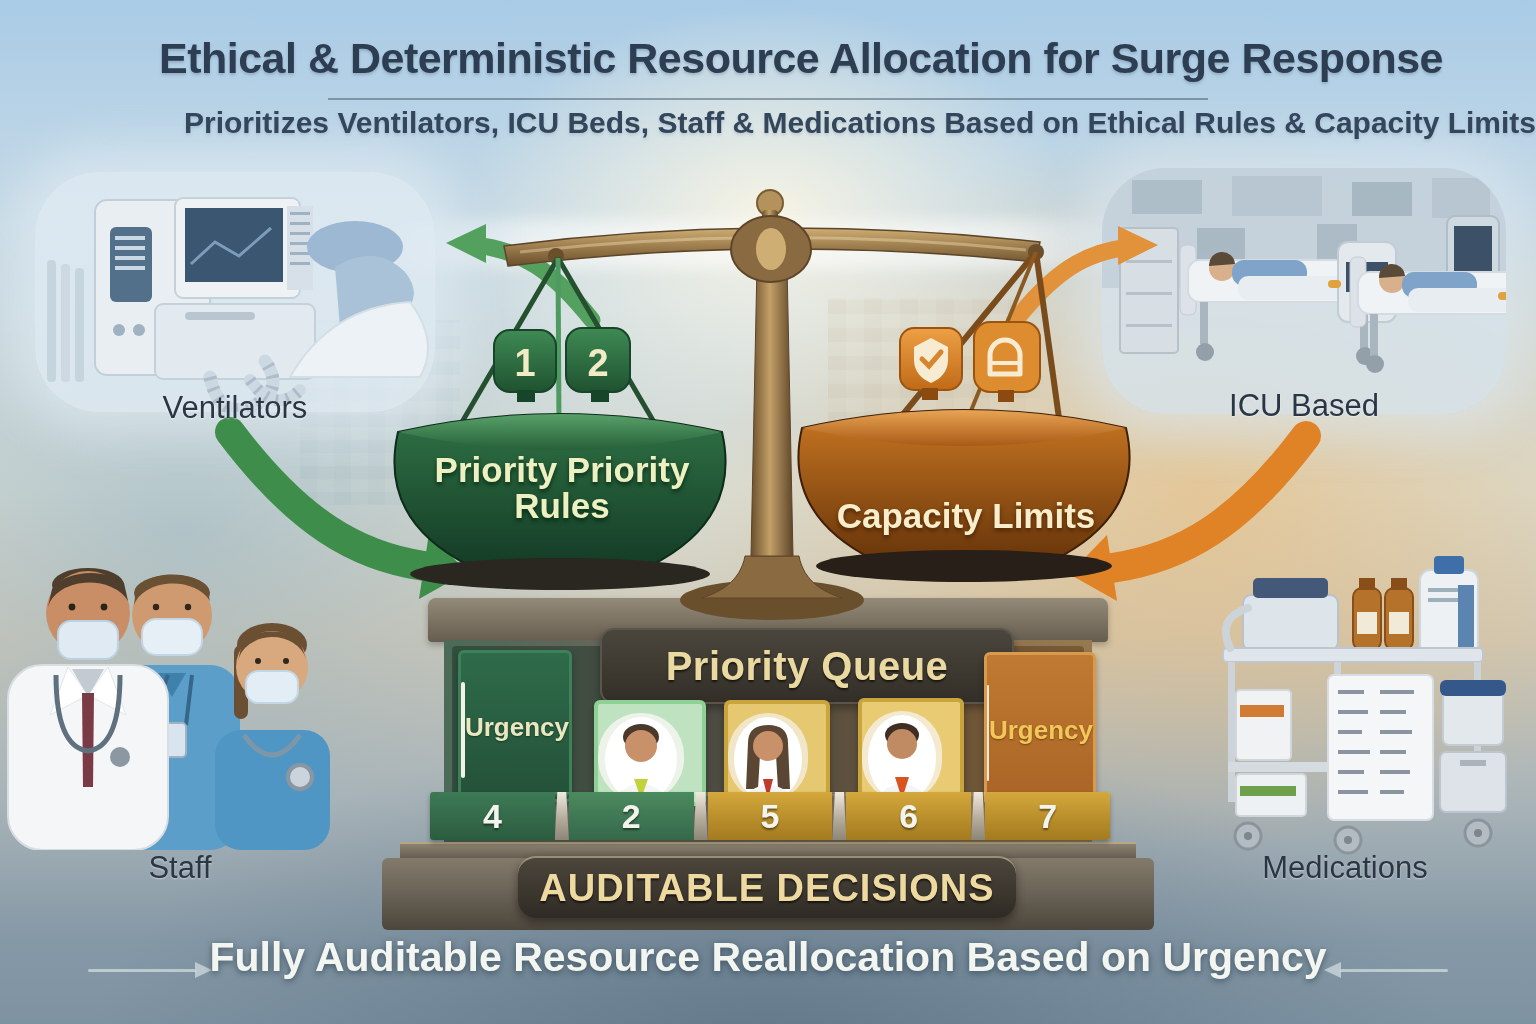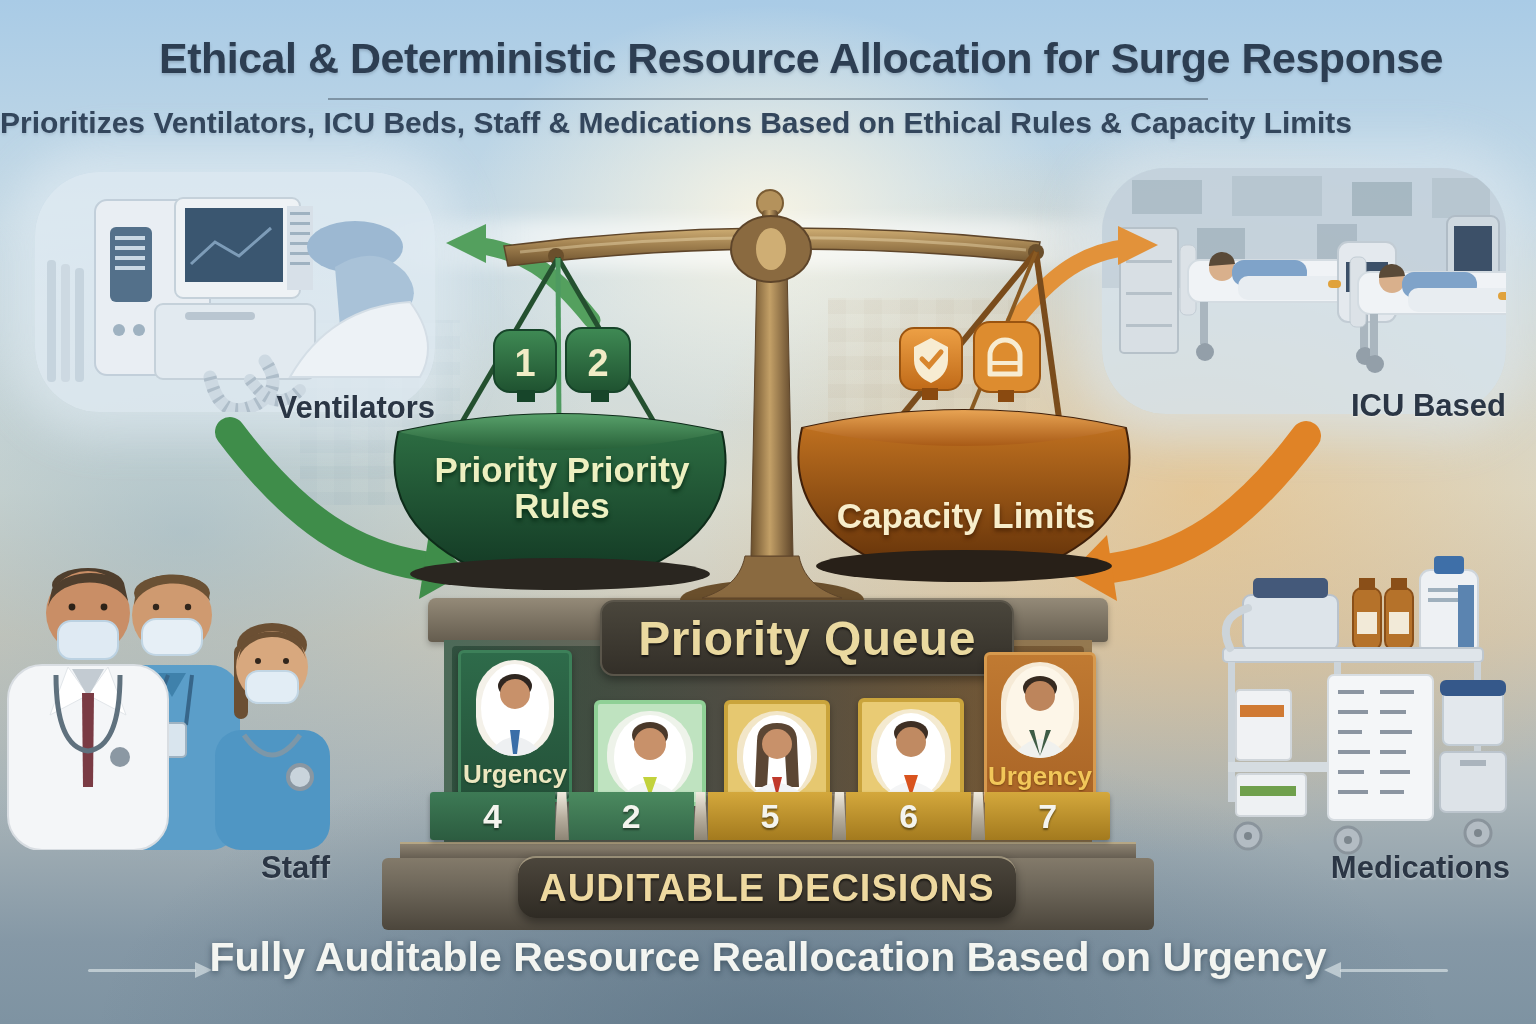--- a/index.html
+++ b/index.html
@@ -24,51 +24,51 @@
   .bg-grid.cool{left:300px;top:320px;width:160px;height:185px;opacity:.32;
     background:repeating-linear-gradient(0deg,rgba(130,160,180,.25) 0 13px,rgba(200,220,232,.1) 13px 26px),
                repeating-linear-gradient(90deg,rgba(130,160,180,.2) 0 17px,rgba(200,220,232,.08) 17px 34px);}
 
   .vignette{border-radius:64px;overflow:hidden;}
   .vignette.vent{left:35px;top:172px;width:400px;height:240px;background:rgba(225,236,243,.78);
     box-shadow:0 0 46px 26px rgba(226,237,244,.6);}
   .vignette.icu{left:1102px;top:168px;width:404px;height:246px;background:rgba(214,228,238,.8);
     box-shadow:0 0 46px 26px rgba(220,232,240,.6);}
 
-  .res-label{text-align:right;font-weight:700;font-size:31px;color:#2b3645;
+  .res-label{text-align:center;font-weight:400;font-size:31px;color:#2b3645;
     text-shadow:0 1px 2px rgba(255,255,255,.45);}
   .res-label.vent{left:35px;top:390px;width:400px;}
   .res-label.icu{left:1102px;top:388px;width:404px;}
   .res-label.staff{left:30px;top:850px;width:300px;}
   .res-label.meds{left:1180px;top:850px;width:330px;}
 
   .title{left:0;top:34px;width:100%;text-align:center;font-size:43px;font-weight:700;
     letter-spacing:-0.5px;color:#2d3e52;text-shadow:0 2px 3px rgba(90,110,130,.35);padding-left:33px;}
   .title-underline{top:98px;left:50%;transform:translateX(-50%);width:880px;height:2px;
     background:rgba(70,85,100,.5);}
-  .subtitle{left:0;top:106px;width:100%;text-align:left;font-size:30px;font-weight:700;
+  .subtitle{left:0;top:106px;width:100%;text-align:right;font-size:30px;font-weight:700;
     color:#33465c;text-shadow:0 2px 3px rgba(120,140,160,.3);}
 
   .ped-top{left:428px;top:598px;width:680px;height:44px;border-radius:8px 8px 4px 4px;
     background:linear-gradient(180deg,#948a78,#655d4f);box-shadow:0 3px 6px rgba(0,0,0,.25);}
   .ped-body{left:444px;top:640px;width:648px;height:206px;
     background:linear-gradient(90deg,#4c6a58 0%,#5e6659 16%,#6d685c 42%,#7a6d57 60%,#8d7450 84%,#957950 100%);}
   .ped-chamber{left:452px;top:646px;width:632px;height:148px;border-radius:4px;
     background:linear-gradient(90deg,rgba(20,55,38,.5),rgba(40,42,36,.45) 45%,rgba(95,60,25,.5));}
   .ped-ledge{left:400px;top:842px;width:736px;height:18px;
     background:linear-gradient(180deg,#8c8270,#5c554a);border-top:2px solid rgba(240,220,170,.6);}
   .ped-base{left:382px;top:858px;width:772px;height:72px;border-radius:6px;
     background:linear-gradient(180deg,#837a6a 0%,#6e675a 40%,#4c463c 100%);}
 
-  .plaque{left:600px;top:600px;width:410px;height:72px;border-radius:14px;
+  .plaque{left:600px;top:628px;width:410px;height:72px;border-radius:14px;
     background:linear-gradient(180deg,#4a463c,#332f28);border:2px solid #5a554a;
     box-shadow:0 4px 8px rgba(0,0,0,.35);display:flex;align-items:center;justify-content:center;
-    font-size:48px;font-weight:700;color:#ead9a0;letter-spacing:.5px;text-shadow:0 2px 2px rgba(0,0,0,.6);}
-
-  .card{display:flex;flex-direction:column;align-items:center;border-radius:6px;
+    font-size:40px;font-weight:700;color:#ead9a0;letter-spacing:.5px;text-shadow:0 2px 2px rgba(0,0,0,.6);}
+
+  .card{display:flex;align-items:center;border-radius:6px;
     box-shadow:0 3px 6px rgba(0,0,0,.3);}
   .card .halo{margin-top:7px;border-radius:42px;overflow:hidden;}
   .card1{left:458px;top:650px;width:108px;height:146px;background:linear-gradient(#2e6b4a,#245139);border:3px solid #3d8059;}
   .card2{left:594px;top:700px;width:104px;height:98px;background:#bfe3c0;border:4px solid #8fd096;}
   .card3{left:724px;top:700px;width:98px;height:98px;background:#e6c870;border:4px solid #caa43c;}
   .card4{left:858px;top:698px;width:98px;height:100px;background:#e9cb74;border:4px solid #caa43c;}
   .card5{left:984px;top:652px;width:106px;height:148px;background:linear-gradient(#c07a32,#a96426);border:3px solid #d79a4e;}
   .urgency{font-size:26px;font-weight:700;margin-top:3px;}
   .urgency.green{color:#ece7c0;text-shadow:0 1px 2px rgba(0,40,20,.6);}
   .urgency.orange{color:#f2c759;text-shadow:0 1px 2px rgba(80,40,0,.6);}

